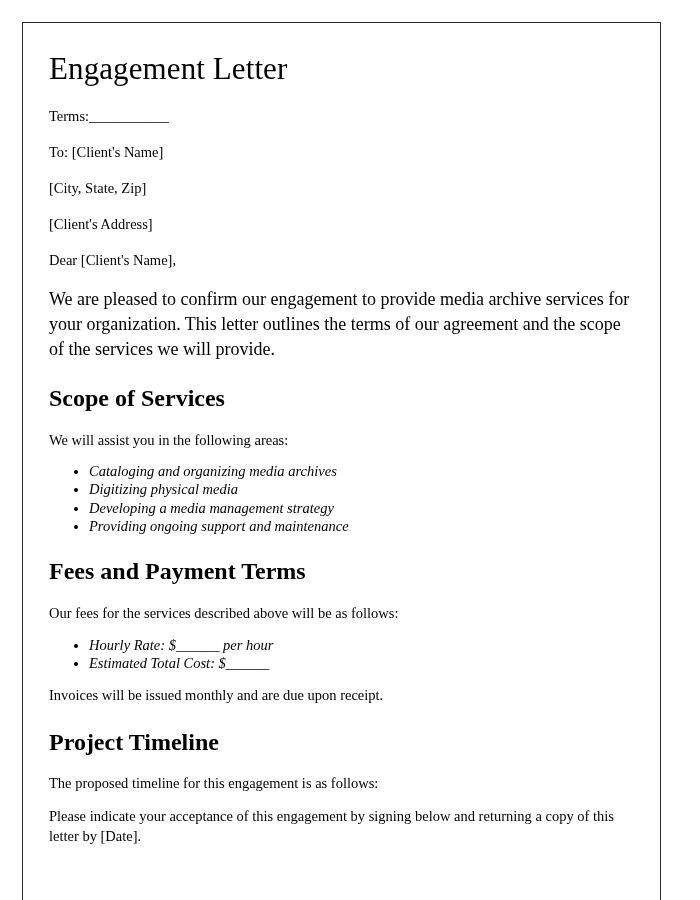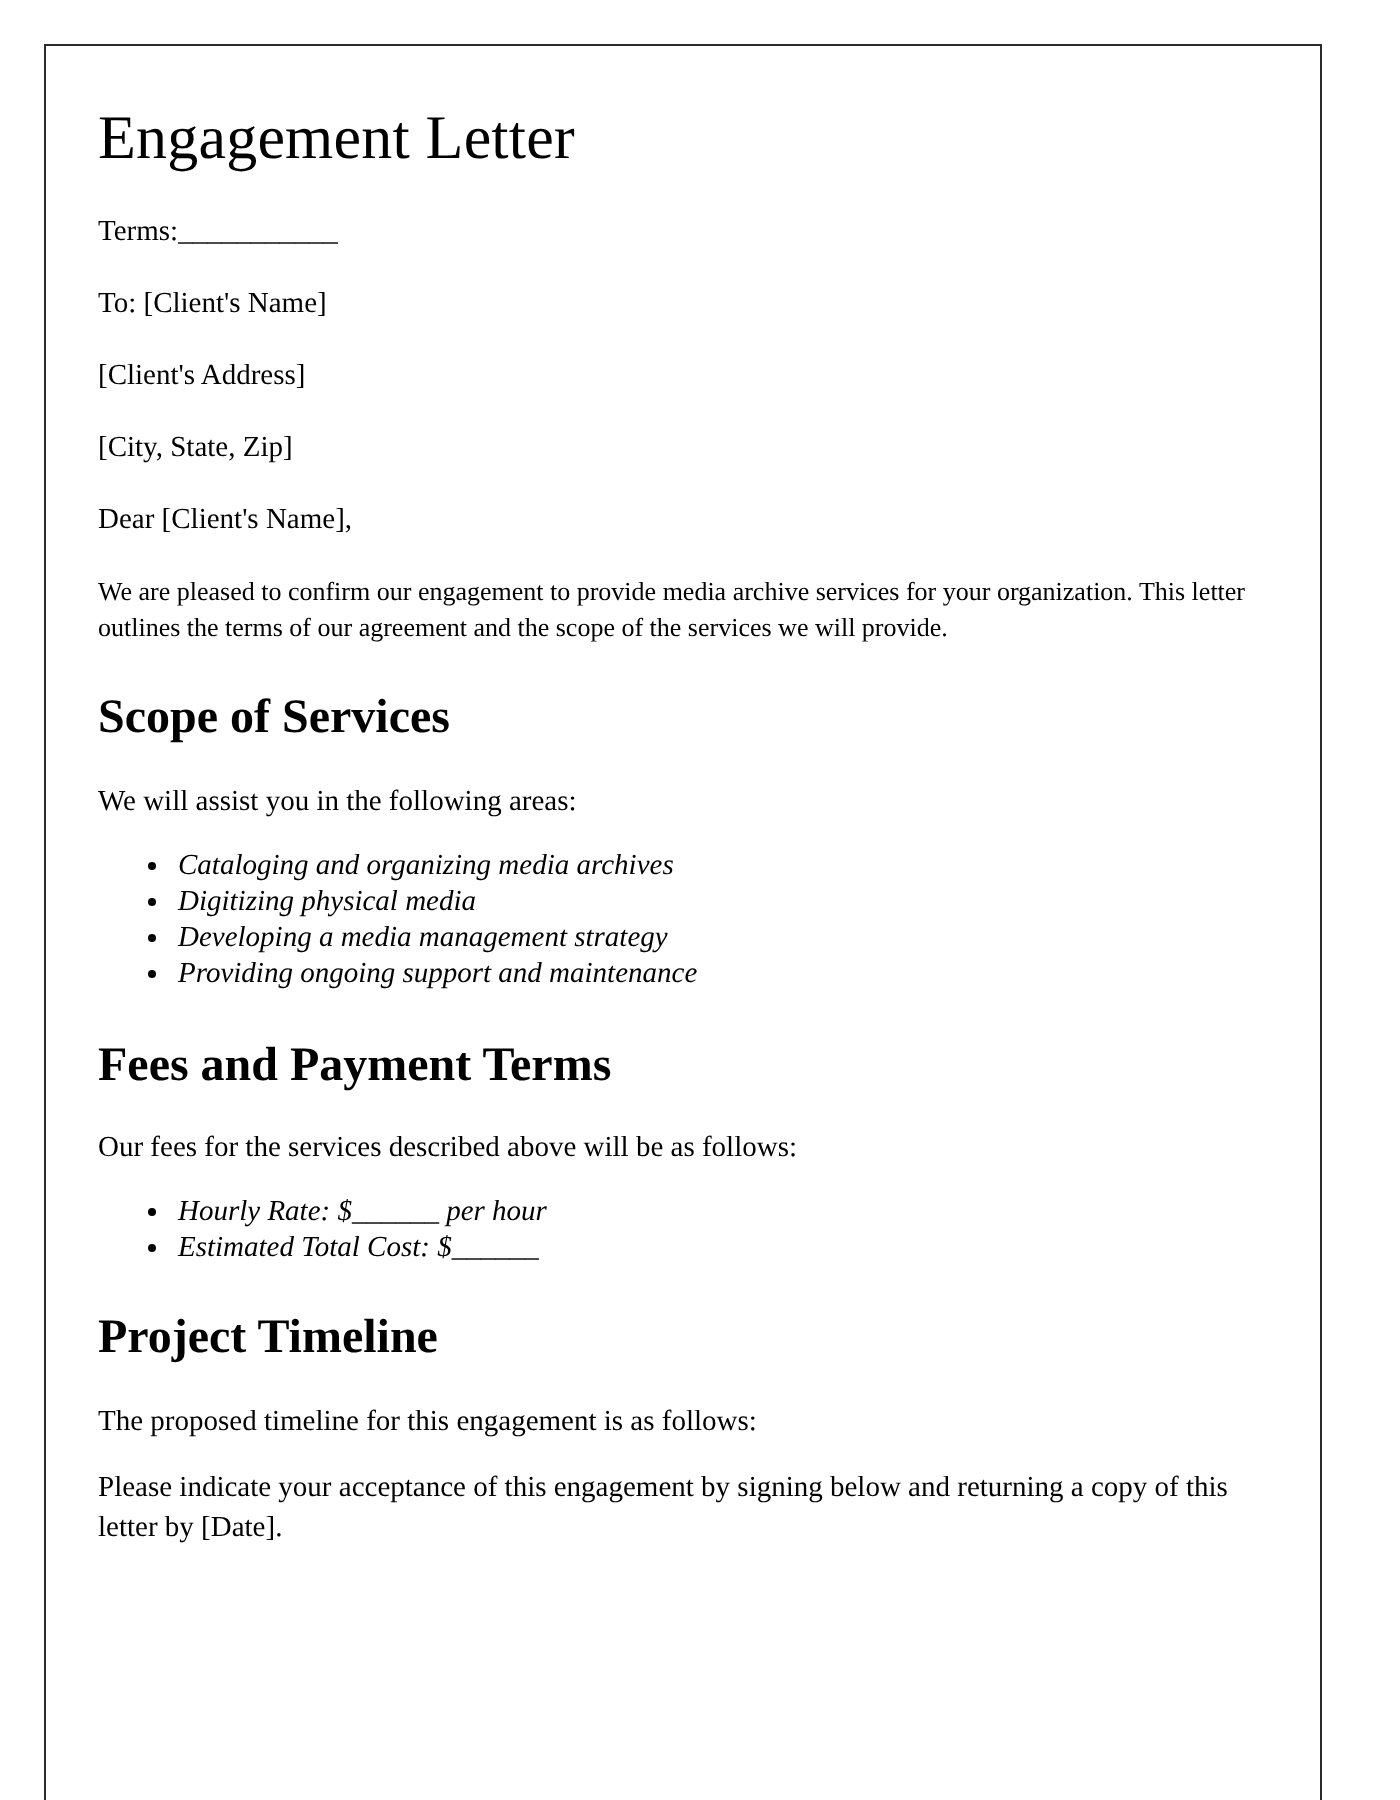--- a/index.html
+++ b/index.html
@@ -45,21 +45,21 @@
     font-size: 14.5px;
     line-height: 1.25;
     margin: 0 0 18px 0;
   }
 
   .blank-line {
     white-space: pre;
   }
 
   .body-para {
-    font-size: 13px;
+    font-size: 18px;
     line-height: 1.38;
     margin: 0 0 14px 0;
     text-align: left;
   }
 
   .section-heading {
     font-size: 24px;
     font-weight: bold;
     line-height: 1.2;
     margin: 22px 0 18px 0;
@@ -98,43 +98,44 @@
   <div class="page-inner">
 
     <h1 class="doc-title">Engagement Letter</h1>
 
     <p class="meta-line">
       <span>Terms:</span><span class="blank-line">___________</span>
     </p>
 
     <p class="meta-line">To: [Client's Name]</p>
 
+    <p class="meta-line">[City, State, Zip]</p>
+
     <p class="meta-line">[Client's Address]</p>
-
-    <p class="meta-line">[City, State, Zip]</p>
 
     <p class="meta-line">Dear [Client's Name],</p>
 
     <p class="body-para">We are pleased to confirm our engagement to provide media archive services for your organization. This letter outlines the terms of our agreement and the scope of the services we will provide.</p>
 
     <h2 class="section-heading">Scope of Services</h2>
     <p class="lead-para">We will assist you in the following areas:</p>
     <ul class="doc-list">
       <li>Cataloging and organizing media archives</li>
       <li>Digitizing physical media</li>
       <li>Developing a media management strategy</li>
       <li>Providing ongoing support and maintenance</li>
     </ul>
 
     <h2 class="section-heading">Fees and Payment Terms</h2>
     <p class="lead-para">Our fees for the services described above will be as follows:</p>
     <ul class="doc-list">
       <li>Hourly Rate: $______ per hour</li>
       <li>Estimated Total Cost: $______</li>
     </ul>
+    <p class="lead-para">Invoices will be issued monthly and are due upon receipt.</p>
 
     <h2 class="section-heading">Project Timeline</h2>
     <p class="lead-para">The proposed timeline for this engagement is as follows:</p>
 
     <p class="trailing-para">Please indicate your acceptance of this engagement by signing below and returning a copy of this letter by [Date].</p>
 
   </div>
 </div>
 
 </body></html>

